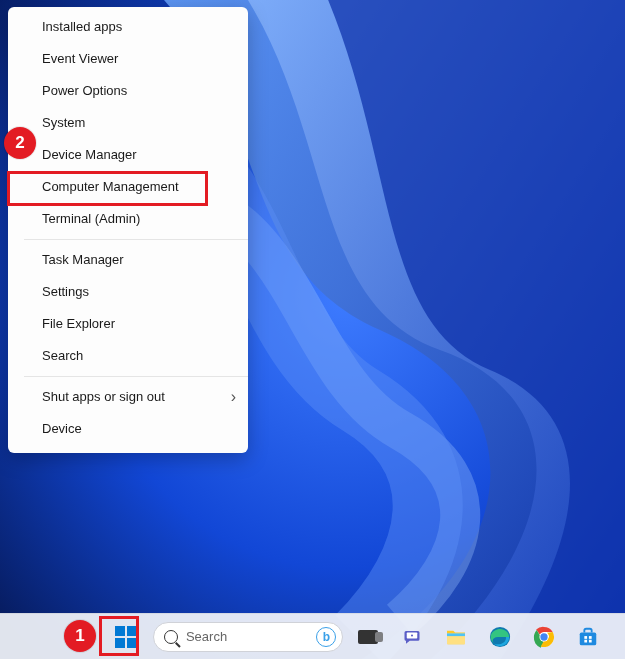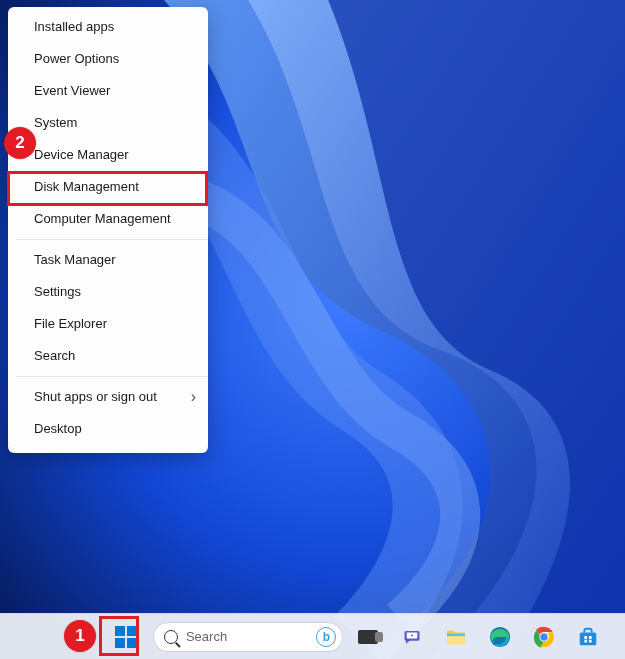--- a/index.html
+++ b/index.html
@@ -15,25 +15,25 @@
     position: absolute;
     inset: 0;
     z-index: 0;
   }
   .wallpaper svg { width: 100%; height: 100%; display: block; }
 
   .context-menu {
     position: absolute;
     left: 8px;
     top: 7px;
-    width: 200px;
+    width: 240px;
     background: #fdfdfd;
     border-radius: 6px;
     box-shadow: 0 6px 20px rgba(0,0,0,0.25);
-    padding: 4px 0 8px 8px;
+    padding: 4px 0 8px 16px;
     z-index: 10;
     font-size: 13px;
     color: #1a1a1a;
   }
   .menu-item {
     padding: 8px 14px 8px 18px;
     cursor: default;
     position: relative;
     line-height: 16px;
   }
@@ -188,34 +188,34 @@
     <path d="M 120 -40 C 280 80, 220 260, 380 330 C 540 400, 520 560, 360 660 L 660 660 L 660 -40 Z" fill="url(#p1)" opacity="0.9"></path>
     <path d="M 220 -40 C 340 110, 300 300, 440 350 C 580 400, 560 540, 430 660 L 660 660 L 660 -40 Z" fill="url(#p2)" opacity="0.85"></path>
     <path d="M 310 -40 C 400 140, 370 320, 490 370 C 600 416, 590 530, 500 660 L 660 660 L 660 -40 Z" fill="#0a2ea8" opacity="0.7"></path>
     <path d="M 200 200 C 300 240, 310 380, 400 430 C 490 480, 470 560, 400 620" stroke="#9cc2ff" stroke-width="40" fill="none" opacity="0.35"></path>
     <path d="M 150 120 C 260 180, 260 340, 360 400 C 460 460, 440 560, 360 640" stroke="#5b8ef7" stroke-width="70" fill="none" opacity="0.45"></path>
   </svg>
 </div>
 
 <div class="context-menu">
   <div class="menu-item">Installed apps</div>
+  <div class="menu-item">Event Viewer</div>
   <div class="menu-item">Power Options</div>
-  <div class="menu-item">Event Viewer</div>
   <div class="menu-item">System</div>
   <div class="menu-item">Device Manager</div>
-  <div class="menu-item">Disk Management</div>
   <div class="menu-item">Computer Management</div>
+  <div class="menu-item">Terminal (Admin)</div>
   <div class="menu-sep"></div>
   <div class="menu-item">Task Manager</div>
   <div class="menu-item">Settings</div>
   <div class="menu-item">File Explorer</div>
   <div class="menu-item">Search</div>
   <div class="menu-sep"></div>
   <div class="menu-item" data-has-sub="true">Shut apps or sign out</div>
-  <div class="menu-item">Desktop</div>
+  <div class="menu-item">Device</div>
 </div>
 
 <div class="anno-box-2"></div>
 <div class="anno-circle" style="left:4px; top:127px;">2</div>
 
 <div class="anno-box-1"></div>
 <div class="anno-circle" style="left:64px; bottom:7px;">1</div>
 
 <div class="taskbar">
   <div class="spacer-left"></div>

